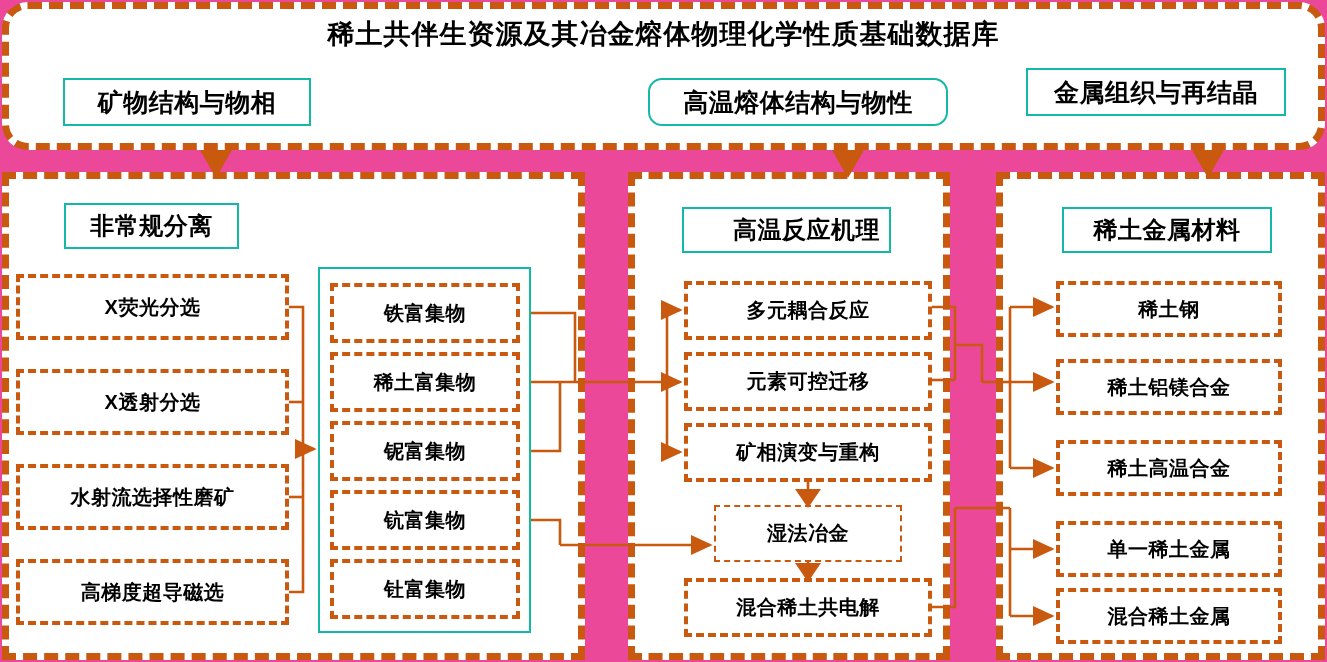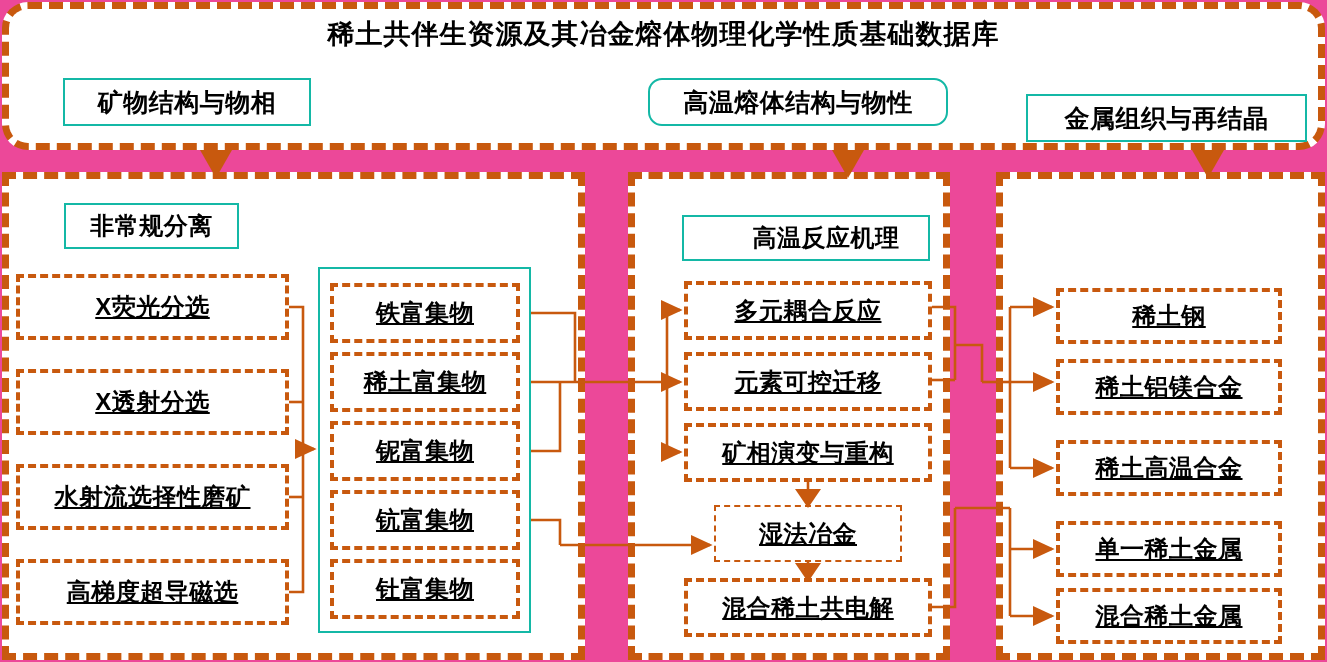--- a/index.html
+++ b/index.html
@@ -18,21 +18,21 @@
        color:#000;font-weight:bold;letter-spacing:.5px;white-space:nowrap;}
   .solid{border:2px solid #14b8a6;}
   .dash{border:4px dashed #c8590e;}
   .dash-fine{border:2px dashed #c8590e;}
 
   #main-title{position:absolute;left:0;top:16px;width:1327px;text-align:center;
      font-size:27px;font-weight:bold;color:#000;letter-spacing:1px;}
 
   .hdr{height:48px;font-size:25px;}
   .sub-hdr{height:46px;font-size:24px;}
-  .item{font-size:24px;text-decoration:underline;}
+  .item{font-size:20px;}
 
   
   #wires{position:absolute;left:0;top:0;width:1327px;height:662px;
          pointer-events:none;}
 </style>
 </head>
 <body>
 
 <div id="root">
 
@@ -40,21 +40,21 @@
   </div>
 
   <div id="main-title">稀土共伴生资源及其冶金熔体物理化学性质基础数据库</div>
 
   <div class="box solid hdr" style="left:63px;top:78px;width:248px;">
     <span>矿物结构与物相</span>
   </div>
   <div class="box solid hdr" style="left:648px;top:78px;width:300px;border-radius:14px;">
     <span>高温熔体结构与物性</span>
   </div>
-  <div class="box solid hdr" style="left:1026px;top:94px;width:281px;">
+  <div class="box solid hdr" style="left:1026px;top:68px;width:260px;">
     <span>金属组织与再结晶</span>
   </div>
 
   <div class="panel dashed-panel" id="left-panel" style="left:2px;top:172px;width:583px;height:488px;"></div>
 
   <div class="box solid sub-hdr" style="left:64px;top:203px;width:175px;">
     <span>非常规分离</span>
   </div>
 
   <div class="box dash item" style="left:16px;top:274px;width:273px;height:66px;">
@@ -83,21 +83,21 @@
   </div>
   <div class="box dash item" style="left:330px;top:490px;width:190px;height:60px;">
     <span>钪富集物</span>
   </div>
   <div class="box dash item" style="left:330px;top:559px;width:190px;height:60px;">
     <span>钍富集物</span>
   </div>
 
   <div class="panel dashed-panel" id="middle-panel" style="left:628px;top:172px;width:322px;height:488px;"></div>
 
-  <div class="box solid sub-hdr" style="left:682px;top:215px;width:248px;padding-left:40px;">
+  <div class="box solid sub-hdr" style="left:682px;top:207px;width:209px;padding-left:40px;">
     <span>高温反应机理</span>
   </div>
 
   <div class="box dash item" style="left:684px;top:281px;width:248px;height:59px;">
     <span>多元耦合反应</span>
   </div>
   <div class="box dash item" style="left:684px;top:352px;width:248px;height:59px;">
     <span>元素可控迁移</span>
   </div>
   <div class="box dash item" style="left:684px;top:423px;width:248px;height:59px;">
@@ -105,22 +105,25 @@
   </div>
   <div class="box dash-fine item" style="left:714px;top:505px;width:188px;height:57px;">
     <span>湿法冶金</span>
   </div>
   <div class="box dash item" style="left:684px;top:578px;width:248px;height:59px;">
     <span>混合稀土共电解</span>
   </div>
 
   <div class="panel dashed-panel" id="right-panel" style="left:996px;top:172px;width:329px;height:488px;"></div>
 
-
-  <div class="box dash item" style="left:1056px;top:288px;width:226px;height:56px;">
+  <div class="box solid sub-hdr" style="left:1062px;top:207px;width:210px;">
+    <span>稀土金属材料</span>
+  </div>
+
+  <div class="box dash item" style="left:1056px;top:281px;width:226px;height:56px;">
     <span>稀土钢</span>
   </div>
   <div class="box dash item" style="left:1056px;top:359px;width:226px;height:56px;">
     <span>稀土铝镁合金</span>
   </div>
   <div class="box dash item" style="left:1056px;top:440px;width:226px;height:56px;">
     <span>稀土高温合金</span>
   </div>
   <div class="box dash item" style="left:1056px;top:521px;width:226px;height:56px;">
     <span>单一稀土金属</span>

